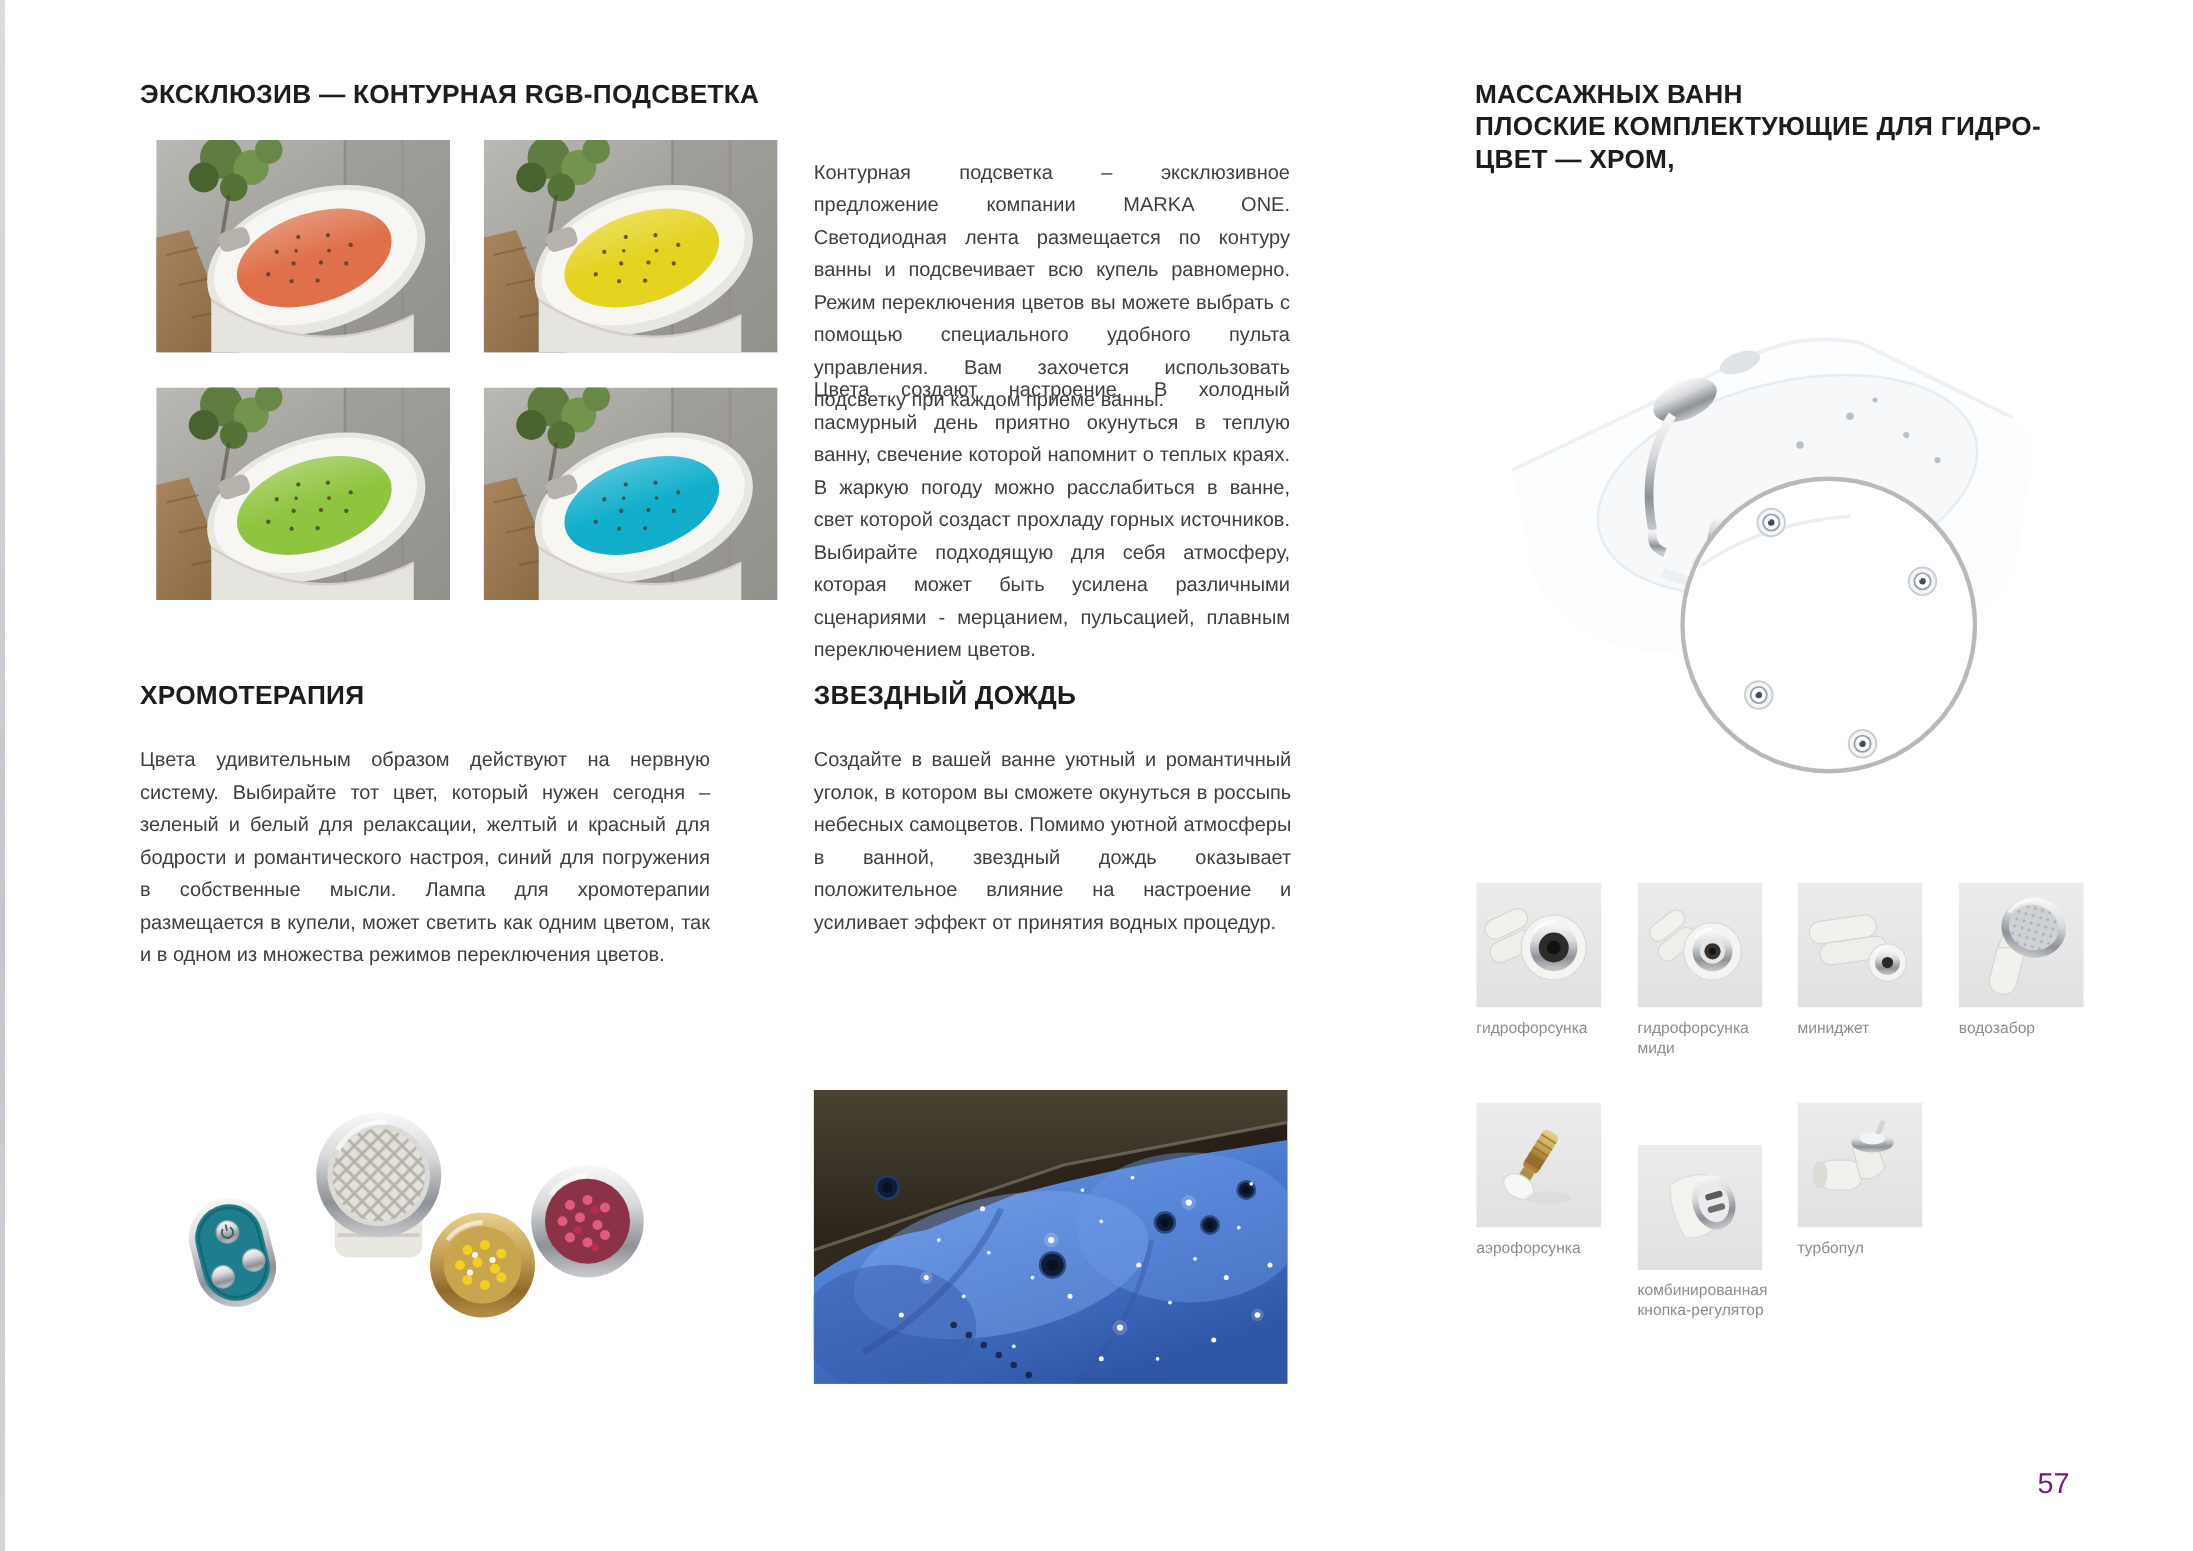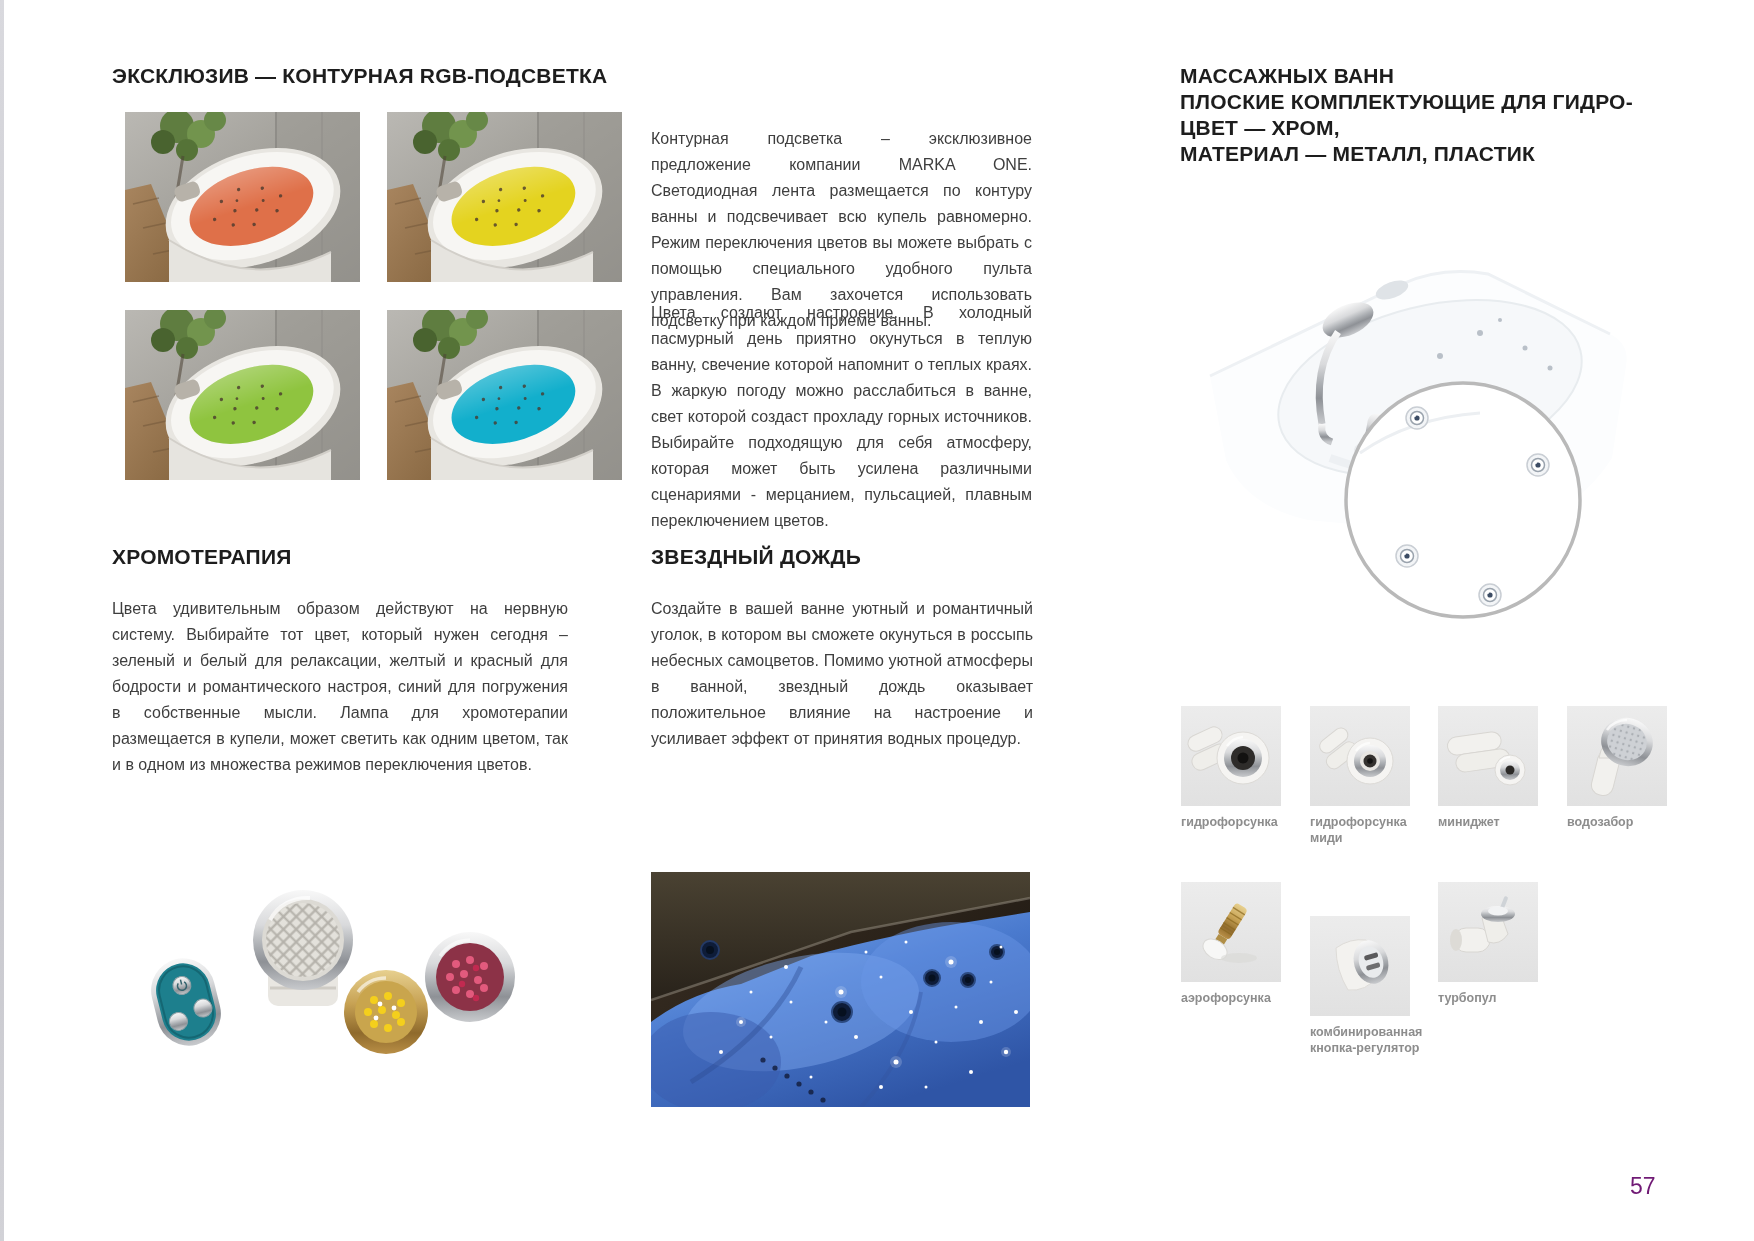--- a/index.html
+++ b/index.html
@@ -5,21 +5,21 @@
   html,body{margin:0;padding:0;background:#ffffff;}
   .page{position:relative;width:1754px;height:1241px;background:#ffffff;overflow:hidden;
         font-family:"Liberation Sans","DejaVu Sans",sans-serif;padding-left:48px;}
   .heading{position:absolute;margin:0;font-size:21px;font-weight:bold;color:#1d1d1d;letter-spacing:.2px;white-space:nowrap;}
   .rtitle{position:absolute;margin:0;}
   .rtitle div{font-size:21px;font-weight:bold;color:#1d1d1d;line-height:26px;letter-spacing:.2px;}
   .body-text{position:absolute;margin:0;font-size:16px;line-height:26px;color:#3e3e3e;text-align:justify;}
   .tub-card{position:absolute;width:235px;height:170px;}
   .tub-card svg,.ill svg{display:block;width:100%;height:100%;}
   .ill{position:absolute;}
-  .comp-cell{position:absolute;width:114px;font-weight:bold;}
+  .comp-cell{position:absolute;width:114px;}
   .comp-thumb{display:block;width:100px;height:100px;}
   .comp-label{margin-top:8px;font-size:12.5px;line-height:16px;color:#8d8d8d;}
   .pagenum{position:absolute;font-size:23px;color:#701a75;}
   .edge-strip{position:absolute;left:0;top:0;width:4px;height:1241px;
               background:linear-gradient(180deg,#d9d9de 0%,#c6c6cc 60%,#d2d2d7 100%);}
 </style>
 </head>
 <body>
 
 <div class="page">
@@ -402,21 +402,20 @@
           <circle cx="230" cy="215" r="2"></circle>
           <circle cx="275" cy="215" r="1.5"></circle>
       </g>
     </svg>
   </div>
 
   <div class="rtitle" style="left:1180px;top:63px;">
     <div>МАССАЖНЫХ ВАНН</div>
     <div>ПЛОСКИЕ КОМПЛЕКТУЮЩИЕ ДЛЯ ГИДРО-</div>
     <div>ЦВЕТ — ХРОМ,</div>
-    <div>МАТЕРИАЛ  — МЕТАЛЛ, ПЛАСТИК</div>
   </div>
 
   <div class="ill" style="left:1180px;top:228px;width:480px;height:416px;">
     <svg viewBox="0 0 480 416">
       <g>
         <path d="M30,148 L222,56 Q262,38 308,46 L430,106 Q450,116 446,138 L432,230 Q390,296 300,308 L128,292 Q66,278 46,232 Z" fill="#fcfdfe"></path>
         <path d="M30,148 L222,56 Q262,38 308,46 L430,106" stroke="#eef1f4" stroke-width="3" fill="none"></path>
         <ellipse cx="250" cy="160" rx="155" ry="82" transform="rotate(-14 250 160)" fill="#f6f8fa"></ellipse>
         <ellipse cx="250" cy="160" rx="155" ry="82" transform="rotate(-14 250 160)" stroke="#e8ecef" stroke-width="2" fill="none"></ellipse>
         <path d="M150,230 Q250,268 360,210" stroke="#edf0f3" stroke-width="8" fill="none"></path>

